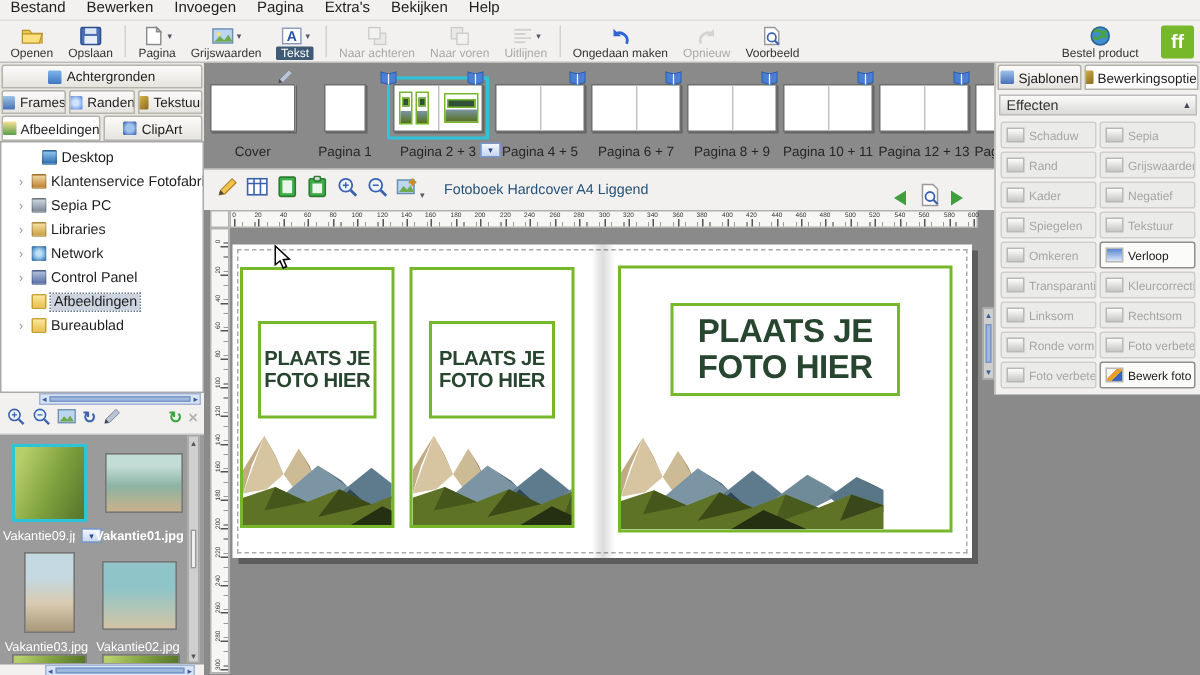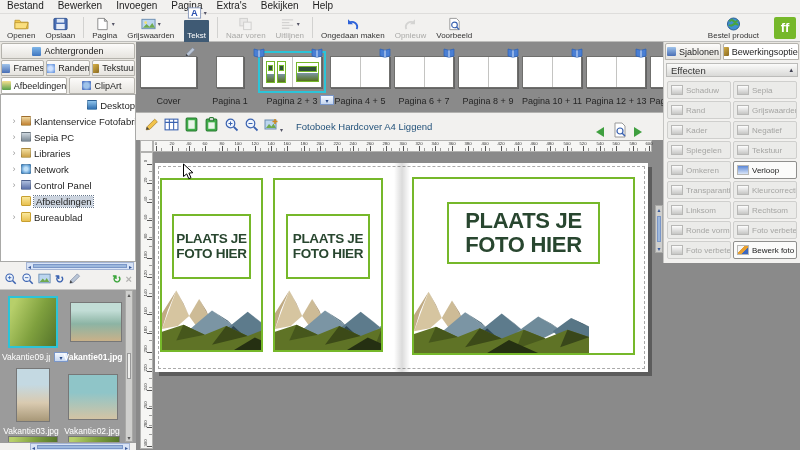--- a/index.html
+++ b/index.html
@@ -12,21 +12,21 @@
   .menu-item{padding:0 7px;line-height:14px;color:#1d1d1d;cursor:default}
 
   
   #toolbar{position:absolute;left:0;top:14px;width:800px;height:28px;background:#f2f1ef;border-bottom:1px solid #bdbdbb;display:flex;align-items:stretch;padding-left:2px}
   .tbtn{position:relative;display:flex;flex-direction:column;align-items:center;justify-content:center;padding:1px 5px 0 5px;font-size:8px;color:#333;white-space:nowrap}
   .tbtn .ic{height:15px;display:flex;align-items:center;gap:1px}
   .tbtn svg{width:15px;height:14px}
   .tbtn.dis{color:#a9a9a7}
   .tbtn.dis svg{opacity:.4;filter:grayscale(1)}
   .dd{font-size:6px;color:#556;margin-left:1px}
-  .lblactive{background:#3f5a74;color:#fff;padding:11px 3px;border-radius:1px}
+  .lblactive{background:#3f5a74;color:#fff;padding:0 3px;border-radius:1px}
   .sep{width:1px;background:#d2d2d0;margin:3px 3px}
   #ordergrp{margin-left:auto;display:flex;align-items:center}
   #fflogo{width:22px;height:22px;background:#76b82a;color:#fff;font-weight:bold;font-size:13px;display:flex;align-items:center;justify-content:center;border-radius:2px;margin:0 4px 0 10px}
 
   
   #leftpanel{position:absolute;left:0;top:42px;width:136px;height:408px;background:#f2f1ef}
   .tabrow{display:flex;height:17px;background:#e9e7e2;padding-top:1px}
   .tab{flex:1;display:flex;align-items:center;justify-content:center;gap:3px;font-size:9px;color:#1d1d1d;background:linear-gradient(#fcfbfa,#e6e4df);border:1px solid #b5b3ad;border-radius:2px 2px 0 0;margin:0 1px;white-space:nowrap;overflow:hidden}
   .tab.active{background:#fff}
   .tico{width:9px;height:9px;border-radius:1px;flex:none}
@@ -182,20 +182,29 @@
           <text x="8" y="10.5" font-size="10" text-anchor="middle" fill="#2a50b0" font-weight="bold" font-family="Liberation Sans,sans-serif">A</text>
         </svg>
         <span class="dd">▾</span>
       </span>
       <span class="lblactive">Tekst</span>
     </div>
     <div class="sep"></div>
     <div class="tbtn dis">
       <span class="ic">
         <svg viewBox="0 0 16 14">
+          <rect x="6" y="5" width="8" height="8" fill="#dcdcdc" stroke="#999"></rect>
+          <rect x="2" y="1" width="8" height="8" fill="#f4f4f4" stroke="#999"></rect>
+        </svg>
+      </span>
+      <span>Naar achteren</span>
+    </div>
+    <div class="tbtn dis">
+      <span class="ic">
+        <svg viewBox="0 0 16 14">
           <rect x="2" y="1" width="8" height="8" fill="#dcdcdc" stroke="#999"></rect>
           <rect x="6" y="5" width="8" height="8" fill="#f4f4f4" stroke="#999"></rect>
         </svg>
       </span>
       <span>Naar voren</span>
     </div>
     <div class="tbtn dis">
       <span class="ic">
         <svg viewBox="0 0 16 14">
           <path d="M2 2.5h12M2 5.5h8M2 8.5h12M2 11.5h8" stroke="#9aa" stroke-width="1.4" fill="none"></path>
@@ -272,21 +281,21 @@
     <div class="tab active">
         <span class="tico i-afb"></span>
         <span>Afbeeldingen</span>
       </div>
     <div class="tab">
         <span class="tico i-clip"></span>
         <span>ClipArt</span>
       </div>
   </div>
   <div id="tree">
-      <div class="tree-item" style="padding-left: 4px; justify-content: flex-end;">
+      <div class="tree-item" style="padding-left: 16px;">
         <span class="arrow"></span>
         <span class="ticon c-desktop"></span>
         <span>Desktop</span>
       </div>
       <div class="tree-item" style="padding-left: 9px;">
         <span class="arrow">›</span>
         <span class="ticon c-user"></span>
         <span>Klantenservice Fotofabriek</span>
       </div>
       <div class="tree-item" style="padding-left: 9px;">

